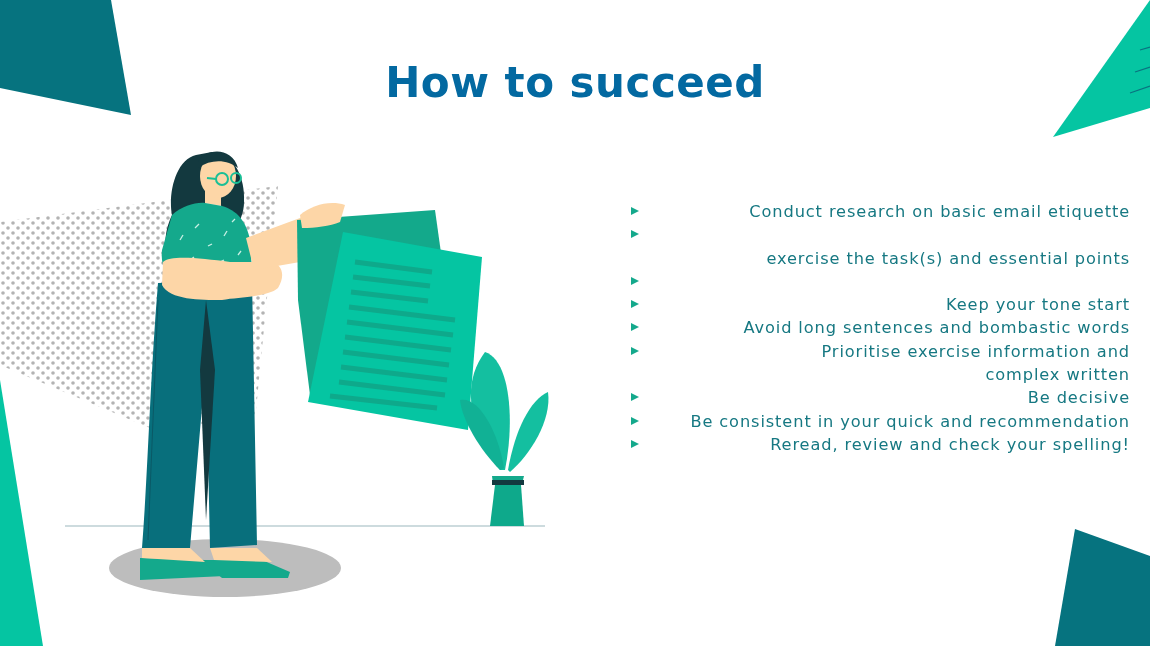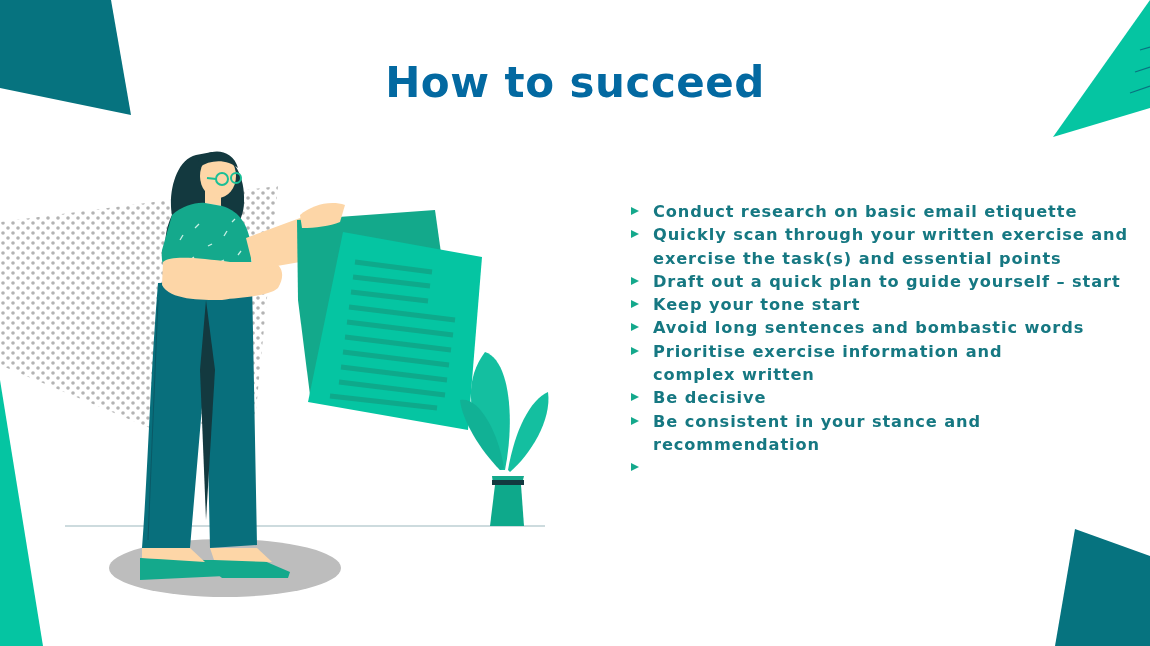--- a/index.html
+++ b/index.html
@@ -15,22 +15,22 @@
       text-align: center; color: #0369a1;
       font-size: 42px; font-weight: bold; letter-spacing: 0.5px;
       margin: 0;
     }
     .bullets {
       position: absolute; left: 630px; top: 200px; width: 500px;
       margin: 0; padding: 0; list-style: none;
     }
     .bullets li {
       position: relative; padding-left: 23px;
-      color: #167882; font-size: 16.2px; font-weight: bold;
-      line-height: 23.3px; letter-spacing: 0.9px;
+      color: #167882; font-size: 16.2px; font-weight: normal;
+      line-height: 23.3px; letter-spacing: 0.9px; text-align: right;
     }
     .bullets li .arrow {
       position: absolute; left: 1px; top: 7px; width: 0; height: 0;
       border-top: 4.5px solid transparent; border-bottom: 4.5px solid transparent;
       border-left: 8px solid #14a98c;
     }
   </style>
 </head>
 <body>
 
@@ -130,23 +130,23 @@
       <path d="M492,476 L524,476 L522,484 L493,484 Z" fill="#14a98c"></path>
       <rect x="492" y="480" width="32" height="5" fill="#13393f"></rect>
       <path d="M495,485 L521,485 L524,526 L490,526 Z" fill="#0ea98b"></path>
     </g>
   </svg>
 
   <h1 class="title">How to succeed</h1>
 
   <ul class="bullets">
     <li><span class="arrow"></span><span>Conduct research on basic email etiquette</span></li>
-    <li><span class="arrow"></span><span>Quickly scan through your written exercise and</span><br><span>exercise the task(s) and essential points</span></li>
-    <li><span class="arrow"></span><span>Draft out a quick plan to guide yourself – start</span><br></li>
+    <li><span class="arrow"></span><br><span>exercise the task(s) and essential points</span></li>
+    <li><span class="arrow"></span><br></li>
     <li><span class="arrow"></span><span>Keep your tone start</span></li>
     <li><span class="arrow"></span><span>Avoid long sentences and bombastic words</span></li>
     <li><span class="arrow"></span><span>Prioritise exercise information and</span><br><span>complex written</span></li>
     <li><span class="arrow"></span><span>Be decisive</span></li>
-    <li><span class="arrow"></span><span>Be consistent in your stance and recommendation</span></li>
-    <li><span class="arrow"></span></li>
+    <li><span class="arrow"></span><span>Be consistent in your quick and recommendation</span></li>
+    <li><span class="arrow"></span><span>Reread, review and check your spelling!</span></li>
   </ul>
 
 </div>
 
 </body></html>

